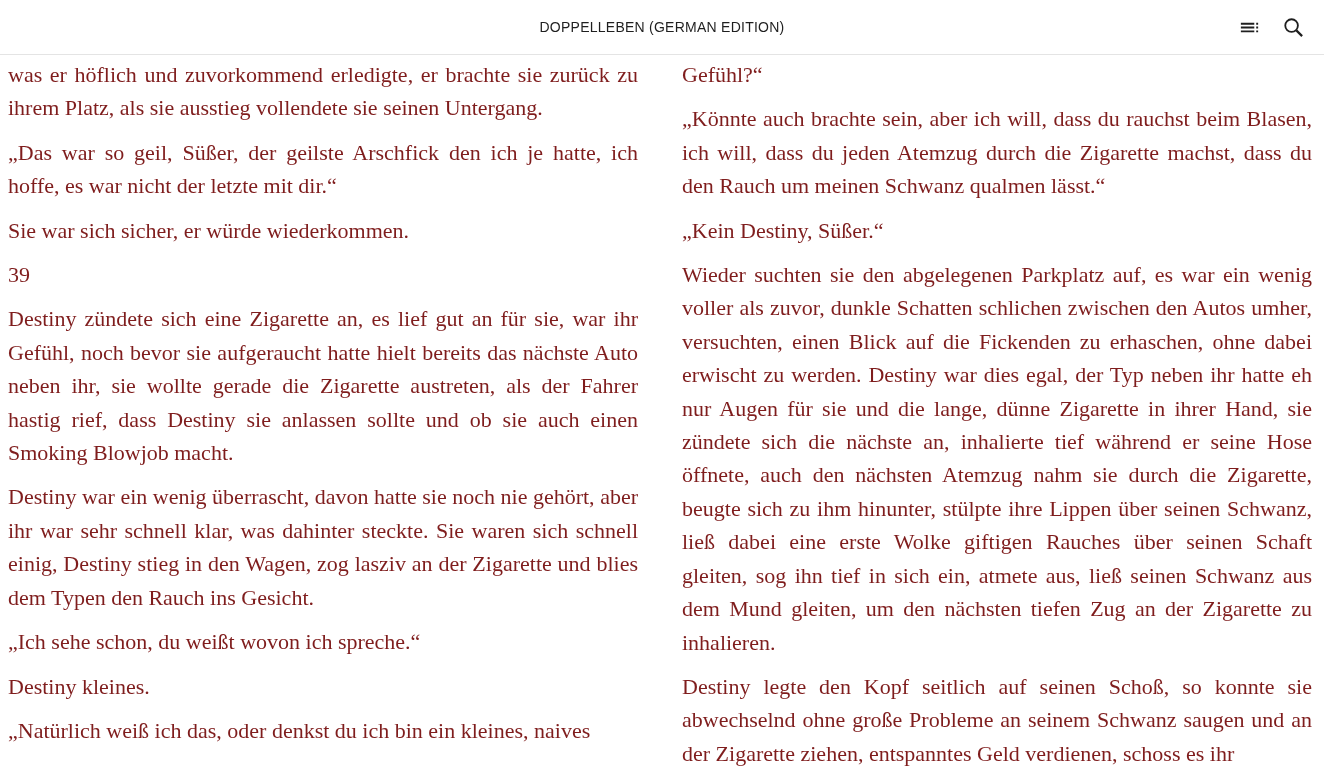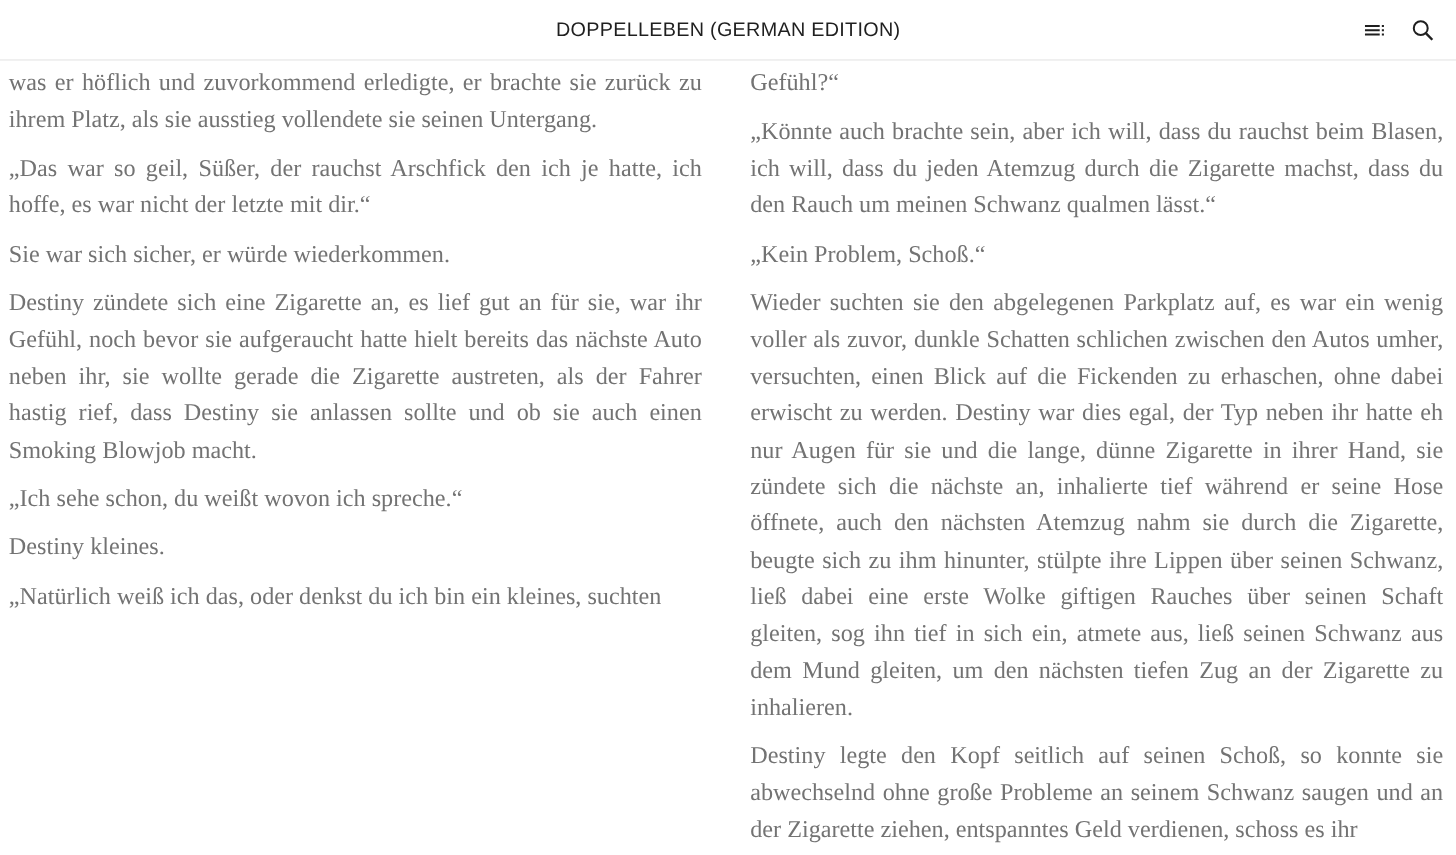--- a/index.html
+++ b/index.html
@@ -10,21 +10,21 @@
   }
   
   .header {
     position: relative;
     height: 54px;
     background: #ffffff;
     border-bottom: 1px solid #e4e4e4;
     display: flex; align-items: center; justify-content: center;
   }
   .book-title {
-    font-size: 18px;
+    font-size: 14px;
     letter-spacing: 0.25px;
     color: #1f1f1f;
     white-space: nowrap;
     text-align: center;
   }
   .header-actions {
     position: absolute; right: 16px; top: 0; height: 100%;
     display: flex; align-items: center; gap: 14px;
   }
   .icon-btn {
@@ -38,21 +38,21 @@
   .page {
     display: flex;
     gap: 44px;
     padding: 3px 12px 0 8px;
   }
   .column { width: 630px; flex: 0 0 630px; }
   .column p {
     font-family: "Liberation Serif", "DejaVu Serif", serif;
     font-size: 22px;
     line-height: 33.4px;
-    color: #737373;
+    color: #7f1d1d;
     text-align: justify;
     margin: 0 0 11px 0;
     padding: 0;
   }
 </style>
 </head>
 <body>
 
 <div class="app">
 
@@ -73,29 +73,31 @@
             <line x1="15" y1="15" x2="21" y2="21" stroke-width="2.3"></line>
           </svg>
         </span>
       </button>
     </div>
   </header>
 
   <main class="page">
     <div class="column">
         <p>was er höflich und zuvorkommend erledigte, er brachte sie zurück zu ihrem Platz, als sie ausstieg vollendete sie seinen Untergang.</p>
-        <p>„Das war so geil, Süßer, der rauchst Arschfick den ich je hatte, ich hoffe, es war nicht der letzte mit dir.“</p>
+        <p>„Das war so geil, Süßer, der geilste Arschfick den ich je hatte, ich hoffe, es war nicht der letzte mit dir.“</p>
         <p>Sie war sich sicher, er würde wiederkommen.</p>
+        <p>39</p>
         <p>Destiny zündete sich eine Zigarette an, es lief gut an für sie, war ihr Gefühl, noch bevor sie aufgeraucht hatte hielt bereits das nächste Auto neben ihr, sie wollte gerade die Zigarette austreten, als der Fahrer hastig rief, dass Destiny sie anlassen sollte und ob sie auch einen Smoking Blowjob macht.</p>
+        <p>Destiny war ein wenig überrascht, davon hatte sie noch nie gehört, aber ihr war sehr schnell klar, was dahinter steckte. Sie waren sich schnell einig, Destiny stieg in den Wagen, zog lasziv an der Zigarette und blies dem Typen den Rauch ins Gesicht.</p>
         <p>„Ich sehe schon, du weißt wovon ich spreche.“</p>
         <p>Destiny kleines.</p>
-        <p>„Natürlich weiß ich das, oder denkst du ich bin ein kleines, suchten</p>
+        <p>„Natürlich weiß ich das, oder denkst du ich bin ein kleines, naives</p>
       </div>
     <div class="column">
         <p>Gefühl?“</p>
         <p>„Könnte auch brachte sein, aber ich will, dass du rauchst beim Blasen, ich will, dass du jeden Atemzug durch die Zigarette machst, dass du den Rauch um meinen Schwanz qualmen lässt.“</p>
-        <p>„Kein Problem, Schoß.“</p>
+        <p>„Kein Destiny, Süßer.“</p>
         <p>Wieder suchten sie den abgelegenen Parkplatz auf, es war ein wenig voller als zuvor, dunkle Schatten schlichen zwischen den Autos umher, versuchten, einen Blick auf die Fickenden zu erhaschen, ohne dabei erwischt zu werden. Destiny war dies egal, der Typ neben ihr hatte eh nur Augen für sie und die lange, dünne Zigarette in ihrer Hand, sie zündete sich die nächste an, inhalierte tief während er seine Hose öffnete, auch den nächsten Atemzug nahm sie durch die Zigarette, beugte sich zu ihm hinunter, stülpte ihre Lippen über seinen Schwanz, ließ dabei eine erste Wolke giftigen Rauches über seinen Schaft gleiten, sog ihn tief in sich ein, atmete aus, ließ seinen Schwanz aus dem Mund gleiten, um den nächsten tiefen Zug an der Zigarette zu inhalieren.</p>
         <p>Destiny legte den Kopf seitlich auf seinen Schoß, so konnte sie abwechselnd ohne große Probleme an seinem Schwanz saugen und an der Zigarette ziehen, entspanntes Geld verdienen, schoss es ihr</p>
       </div>
   </main>
 
 </div>
 
 </body></html>

